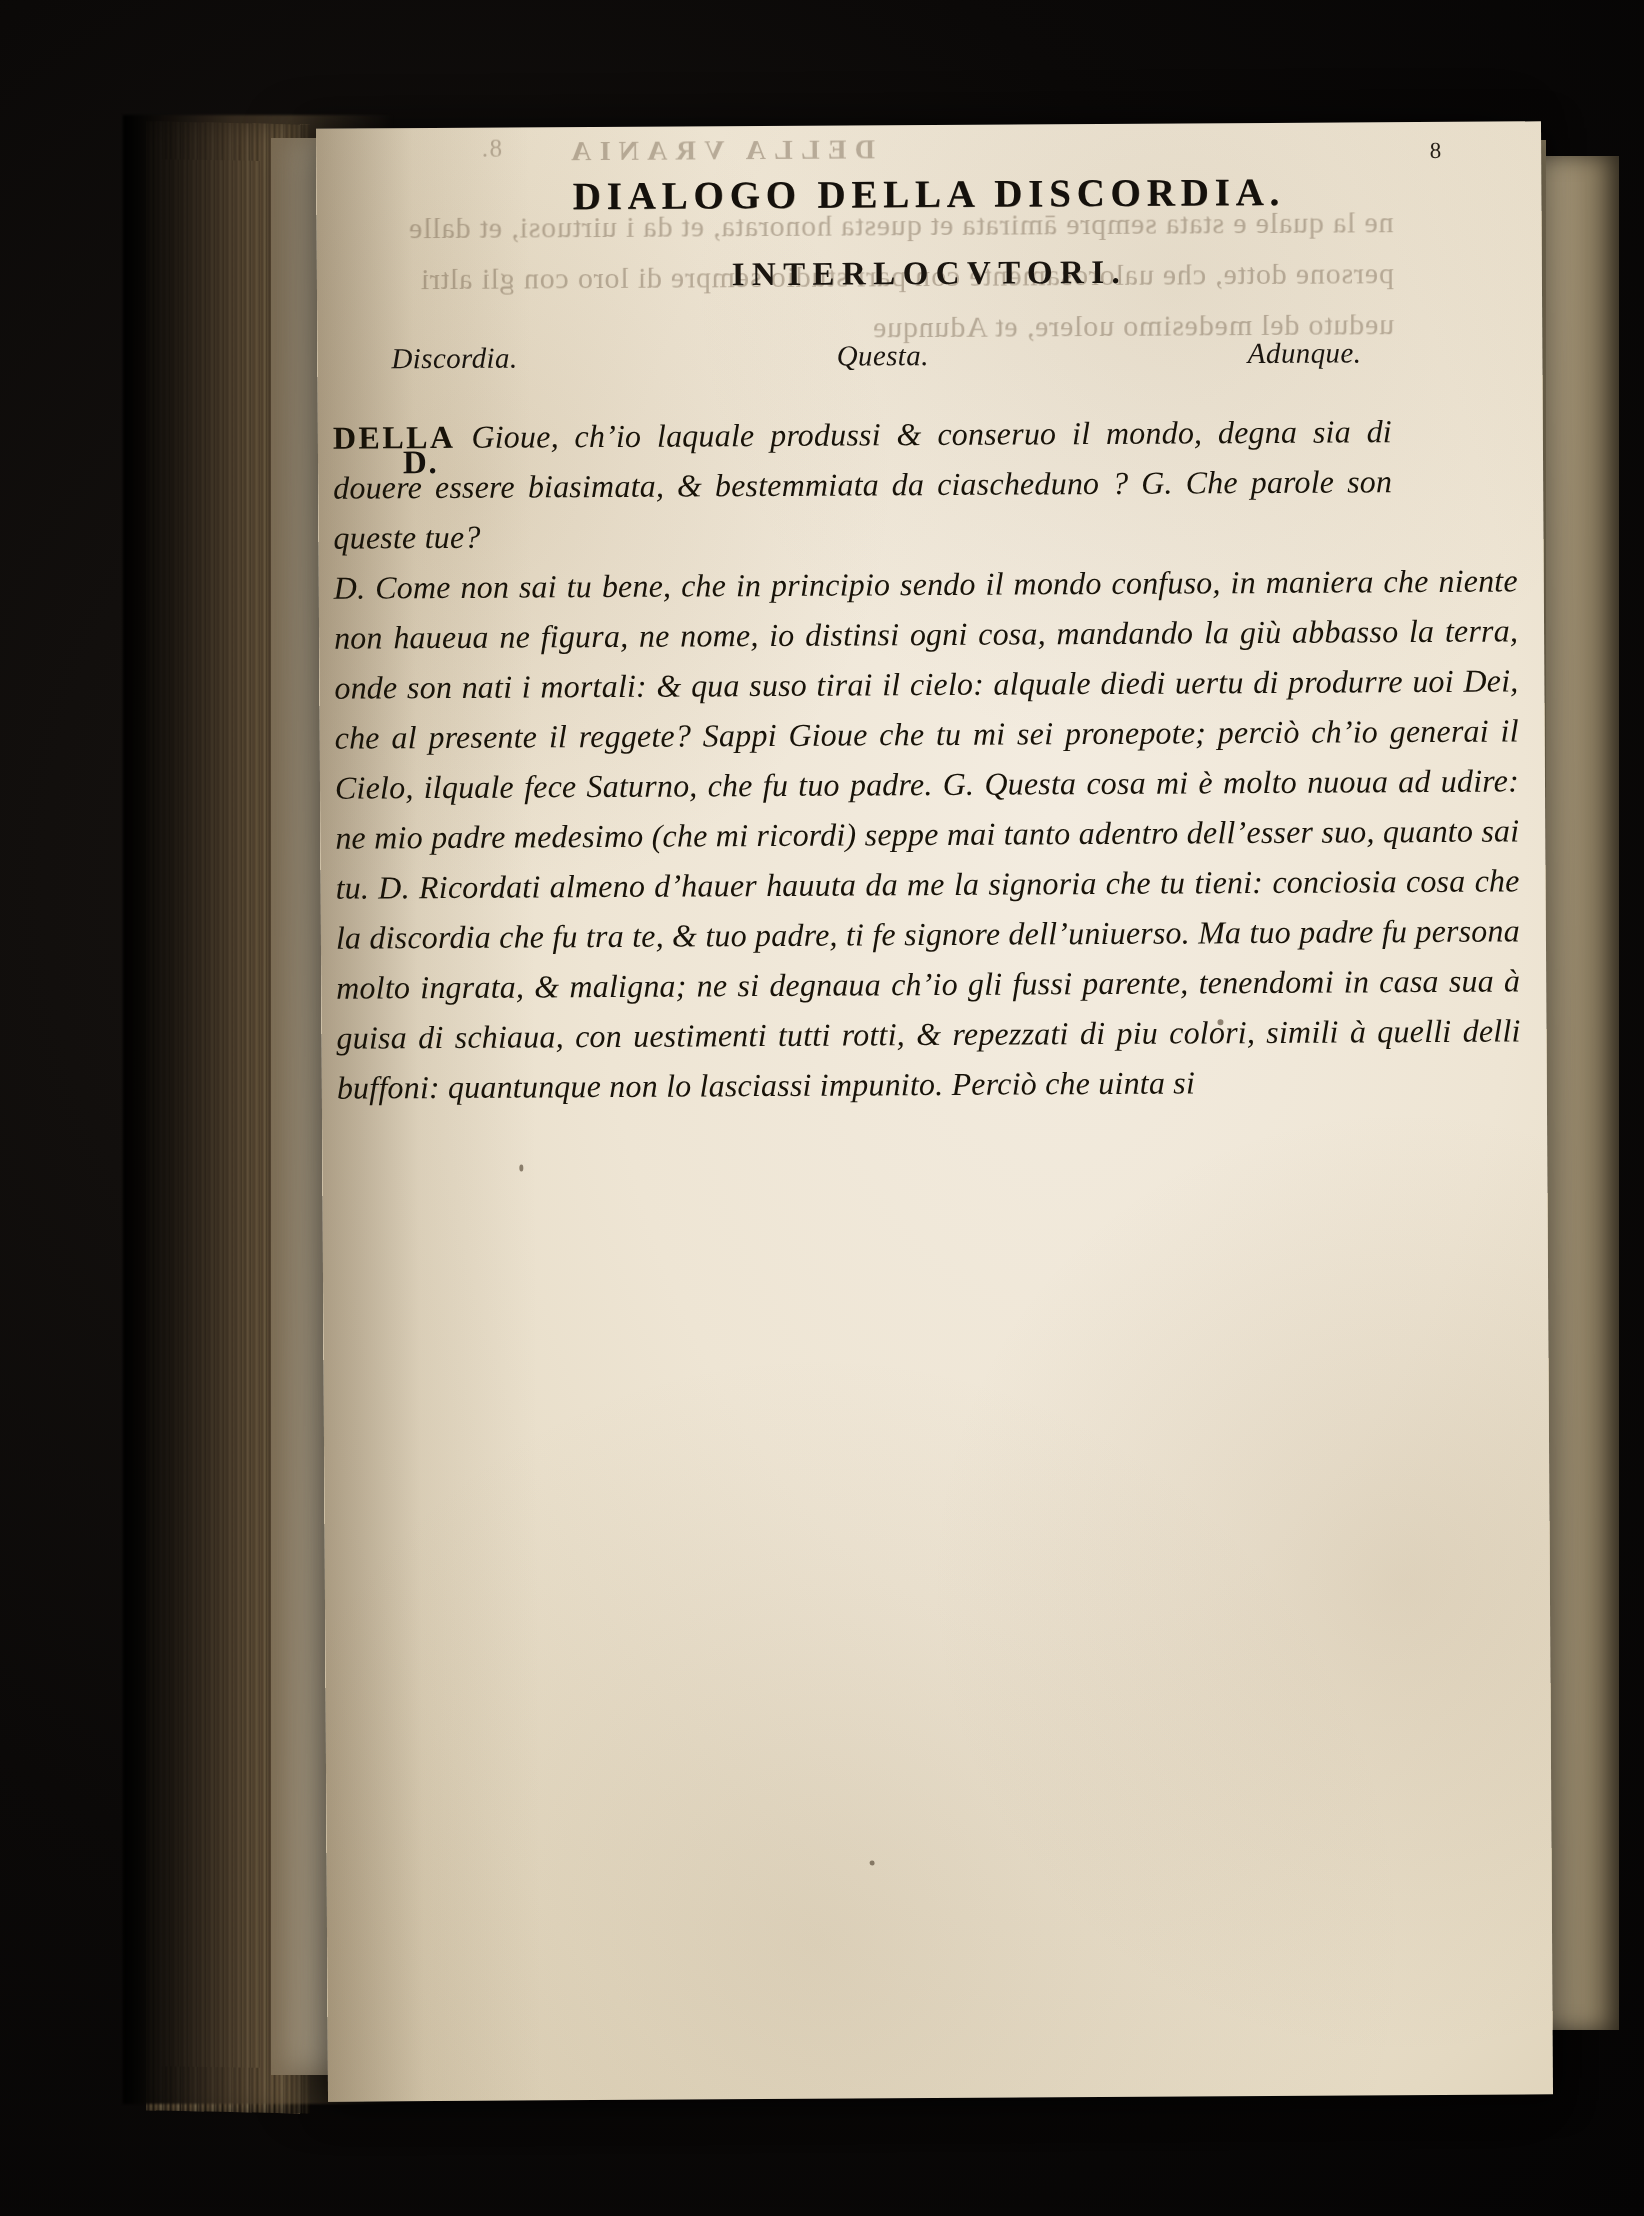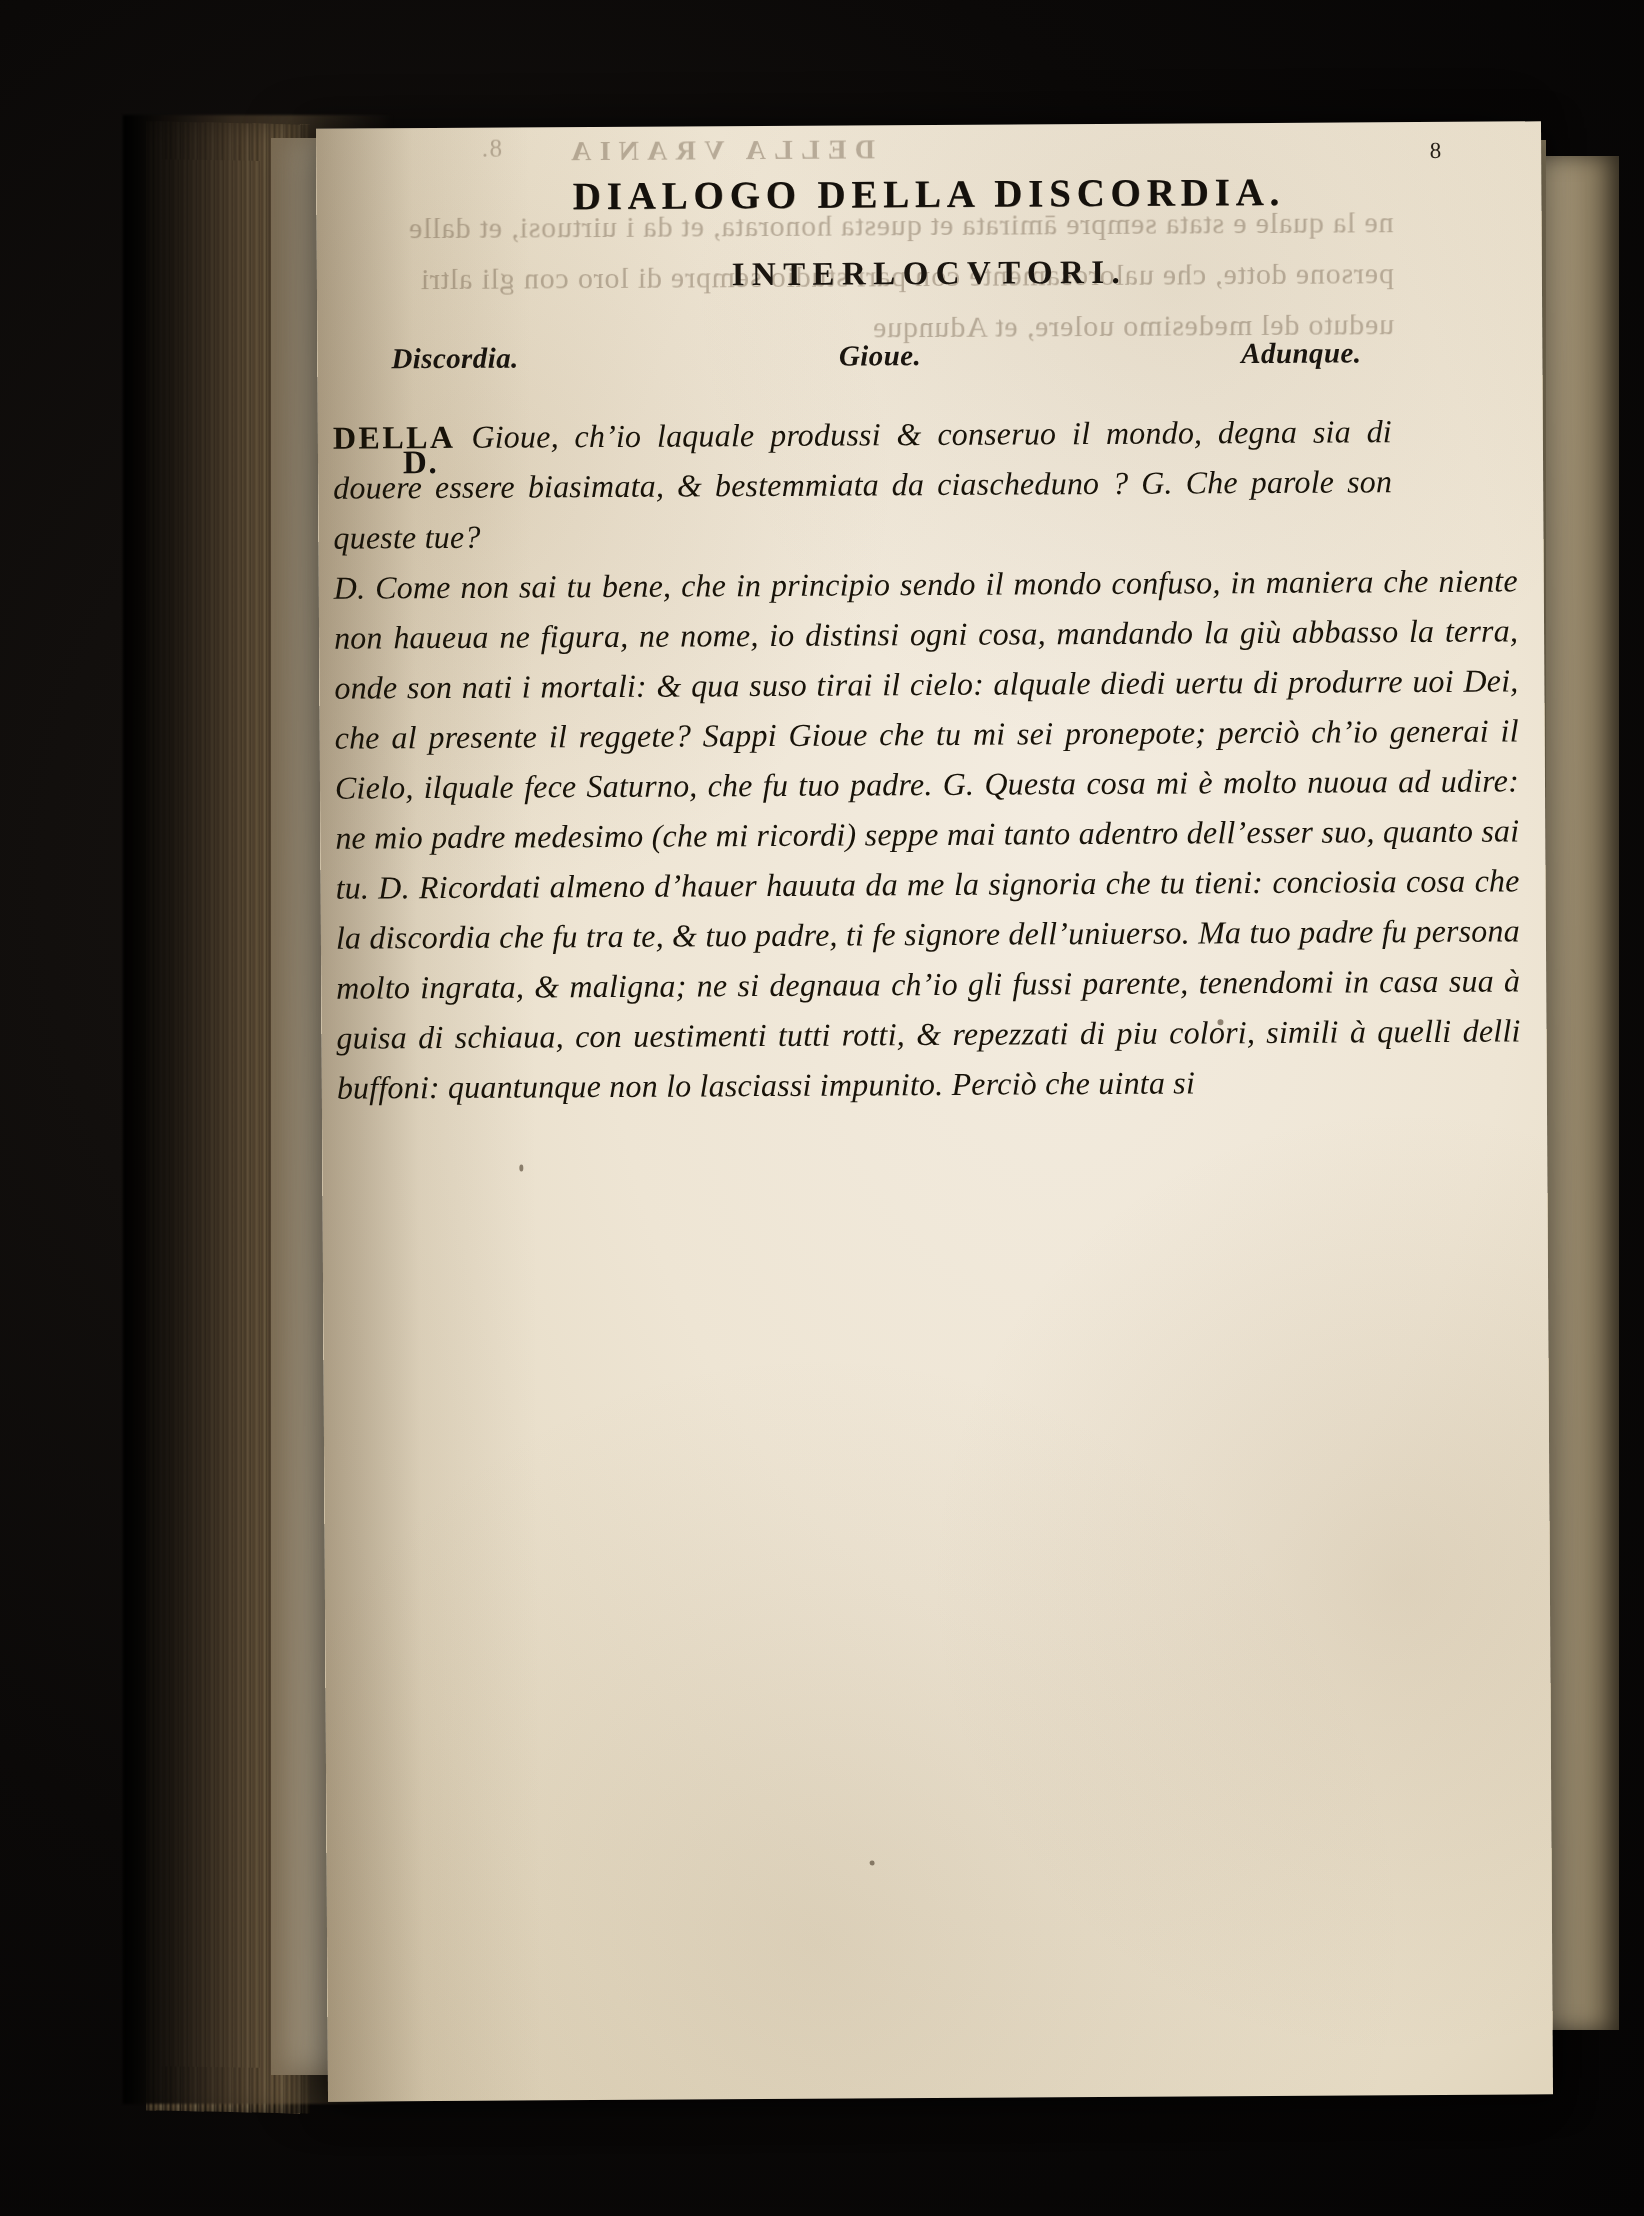--- a/index.html
+++ b/index.html
@@ -224,21 +224,21 @@
     left: 74px;
     width: 970px;
     display: flex;
     justify-content: space-between;
     font-size: 29px;
     font-style: italic;
     color: #1a150f;
     font-family: "Liberation Serif", serif;
     letter-spacing: 0.4px;
   }
-  .speakers span { font-weight: 700; text-align: center; }
+  .speakers span { font-weight: 400; text-align: center; }
 
   .bodytext {
     position: absolute;
     top: 284px;
     left: 15px;
     width: 1184px;
     font-size: 32px;
     line-height: 50px;
     font-style: italic;
     color: #181309;
@@ -314,21 +314,21 @@
     <div class="content">
 
       <div class="folio">8</div>
 
       <div class="title">DIALOGO DELLA DISCORDIA.</div>
 
       <div class="subtitle">INTERLOCVTORI.</div>
 
       <div class="speakers">
         <span>Discordia.</span>
-        <span>Gioue.</span>
+        <span>Questa.</span>
         <span>Adunque.</span>
       </div>
 
       <div class="drop-marker">D.</div>
 
       <div class="bodytext">
         <p class="indent-block">
           <span class="sm">DELLA</span>
           <span>Gioue, ch’io laquale produssi &amp; conseruo il mondo, degna sia di douere essere biasimata, &amp; bestemmiata da ciascheduno ? G. Che parole son queste tue?</span>
         </p>

